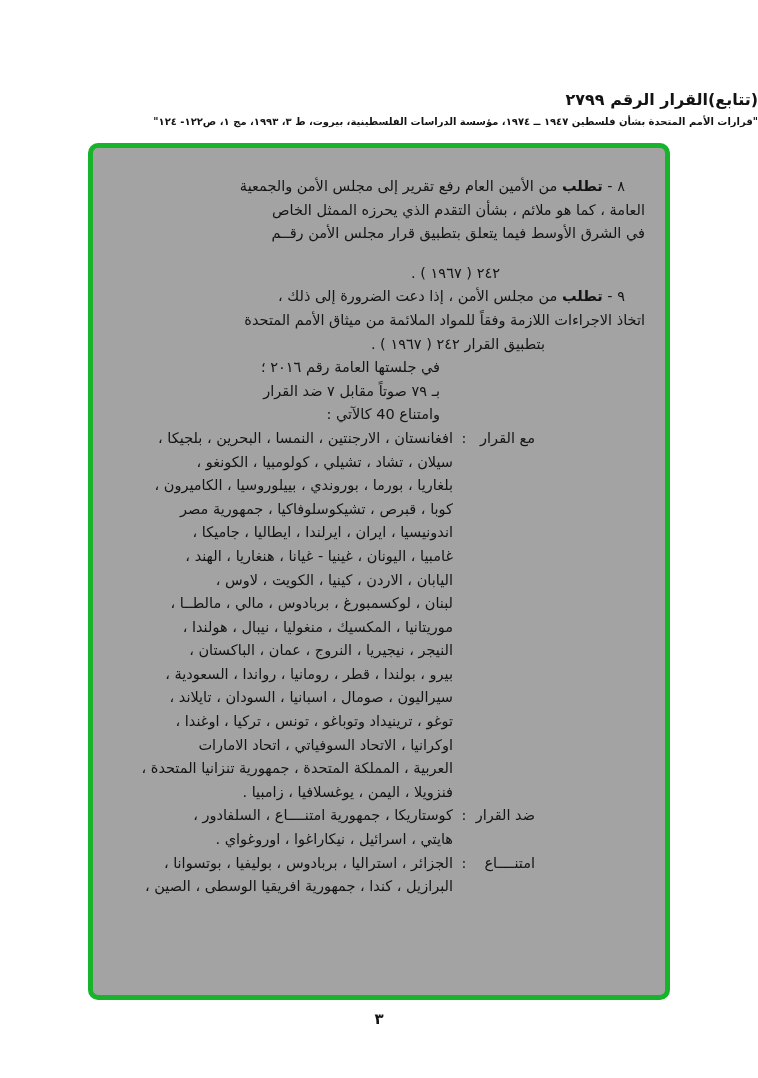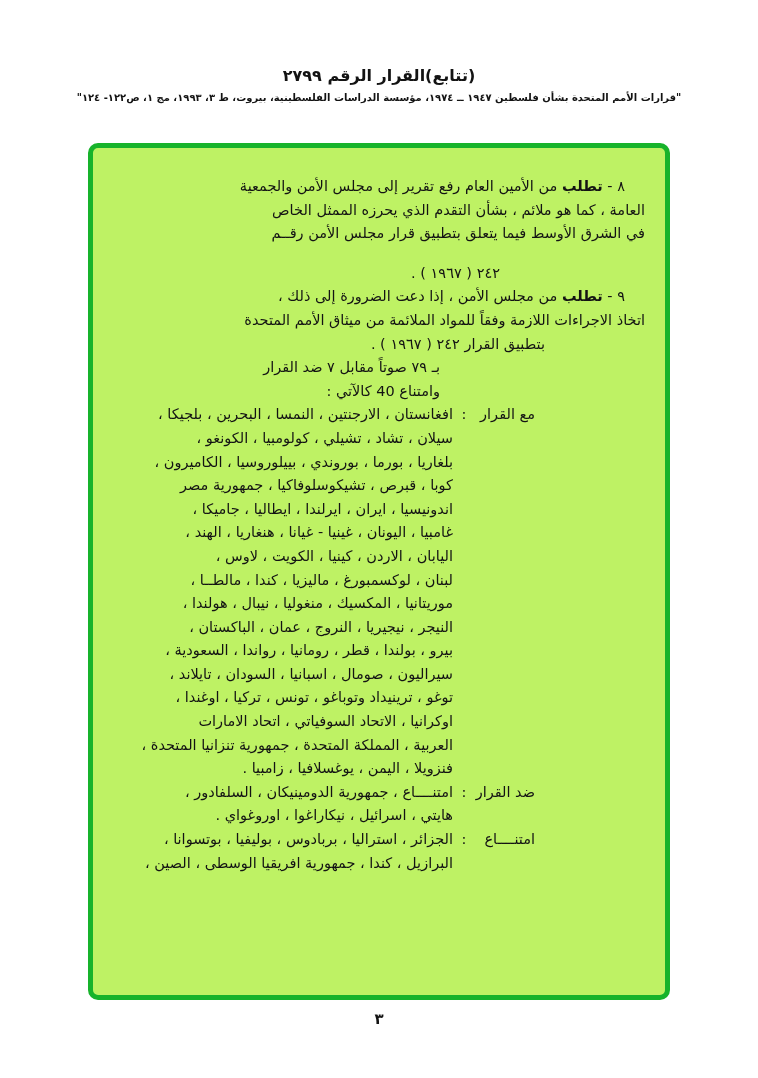--- a/index.html
+++ b/index.html
@@ -1,25 +1,25 @@
 <!DOCTYPE html>
 <html lang="ar"><head>
 <meta charset="utf-8">
 <style>
   html,body{margin:0;padding:0;}
   body{
     width:758px;height:1078px;background:#ffffff;color:#131313;
     font-family:"DejaVu Sans",sans-serif;position:relative;overflow:hidden;
   }
-  .header{padding-top:66px;text-align:center;}
+  .header{padding-top:90px;text-align:right;}
   .doc-title{direction:rtl;font-weight:bold;font-size:16px;letter-spacing:0.5px;}
   .doc-citation{direction:rtl;font-weight:bold;font-size:10px;margin-top:7px;white-space:nowrap;}
   .frame{
     position:absolute;left:88px;top:143px;width:572px;height:847px;
-    border:5px solid #17b32b;border-radius:10px;background:#bef264;box-sizing:content-box;
+    border:5px solid #17b32b;border-radius:10px;background:#a3a3a3;box-sizing:content-box;
   }
   .content{
     direction:rtl;text-align:right;padding:27px 20px 0 18px;
     font-size:14.5px;line-height:23.6px;
   }
   .line{white-space:nowrap;}
   .indent{padding-right:20px;}
   .p8-last{padding-right:145px;margin-top:16px;}
   .p9-last{padding-right:100px;}
   .stats{padding-right:205px;}
@@ -52,54 +52,55 @@
       <div class="line p8-last">٢٤٢ ( ١٩٦٧ ) .</div>
     </div>
 
     <div>
       <div class="line indent"><span>٩ - </span><span class="bold">تطلب</span><span> من مجلس الأمن ، إذا دعت الضرورة إلى ذلك ،</span></div>
       <div class="line">اتخاذ الاجراءات اللازمة وفقاً للمواد الملائمة من ميثاق الأمم المتحدة</div>
       <div class="line p9-last">بتطبيق القرار ٢٤٢ ( ١٩٦٧ ) .</div>
     </div>
 
     <div class="stats">
+      <div class="line">في جلستها العامة رقم ٢٠١٦ ؛</div>
       <div class="line">بـ ٧٩ صوتاً مقابل ٧ ضد القرار</div>
       <div class="line">وامتناع 40 كالآتي :</div>
     </div>
 
     <div class="votes">
 
       <div class="vote-row">
         <div class="vote-label">مع القرار</div>
         <div class="vote-colon">:</div>
         <div class="vote-lines">
           <div class="line">افغانستان ، الارجنتين ، النمسا ، البحرين ، بلجيكا ،</div>
           <div class="line">سيلان ، تشاد ، تشيلي ، كولومبيا ، الكونغو ،</div>
           <div class="line">بلغاريا ، بورما ، بوروندي ، بييلوروسيا ، الكاميرون ،</div>
           <div class="line">كوبا ، قبرص ، تشيكوسلوفاكيا ، جمهورية مصر</div>
           <div class="line">اندونيسيا ، ايران ، ايرلندا ، ايطاليا ، جاميكا ،</div>
           <div class="line">غامبيا ، اليونان ، غينيا - غيانا ، هنغاريا ، الهند ،</div>
           <div class="line">اليابان ، الاردن ، كينيا ، الكويت ، لاوس ،</div>
-          <div class="line">لبنان ، لوكسمبورغ ، ماليزيا ، كندا ، مالطــا ،</div>
+          <div class="line">لبنان ، لوكسمبورغ ، بربادوس ، مالي ، مالطــا ،</div>
           <div class="line">موريتانيا ، المكسيك ، منغوليا ، نيبال ، هولندا ،</div>
           <div class="line">النيجر ، نيجيريا ، النروج ، عمان ، الباكستان ،</div>
           <div class="line">بيرو ، بولندا ، قطر ، رومانيا ، رواندا ، السعودية ،</div>
           <div class="line">سيراليون ، صومال ، اسبانيا ، السودان ، تايلاند ،</div>
           <div class="line">توغو ، ترينيداد وتوباغو ، تونس ، تركيا ، اوغندا ،</div>
           <div class="line">اوكرانيا ، الاتحاد السوفياتي ، اتحاد الامارات</div>
           <div class="line">العربية ، المملكة المتحدة ، جمهورية تنزانيا المتحدة ،</div>
           <div class="line">فنزويلا ، اليمن ، يوغسلافيا ، زامبيا .</div>
         </div>
       </div>
 
       <div class="vote-row">
         <div class="vote-label">ضد القرار</div>
         <div class="vote-colon">:</div>
         <div class="vote-lines">
-          <div class="line">امتنــــاع ، جمهورية الدومينيكان ، السلفادور ،</div>
+          <div class="line">كوستاريكا ، جمهورية امتنــــاع ، السلفادور ،</div>
           <div class="line">هايتي ، اسرائيل ، نيكاراغوا ، اوروغواي .</div>
         </div>
       </div>
 
       <div class="vote-row">
         <div class="vote-label">امتنــــاع</div>
         <div class="vote-colon">:</div>
         <div class="vote-lines">
           <div class="line">الجزائر ، استراليا ، بربادوس ، بوليفيا ، بوتسوانا ،</div>
           <div class="line">البرازيل ، كندا ، جمهورية افريقيا الوسطى ، الصين ،</div>

